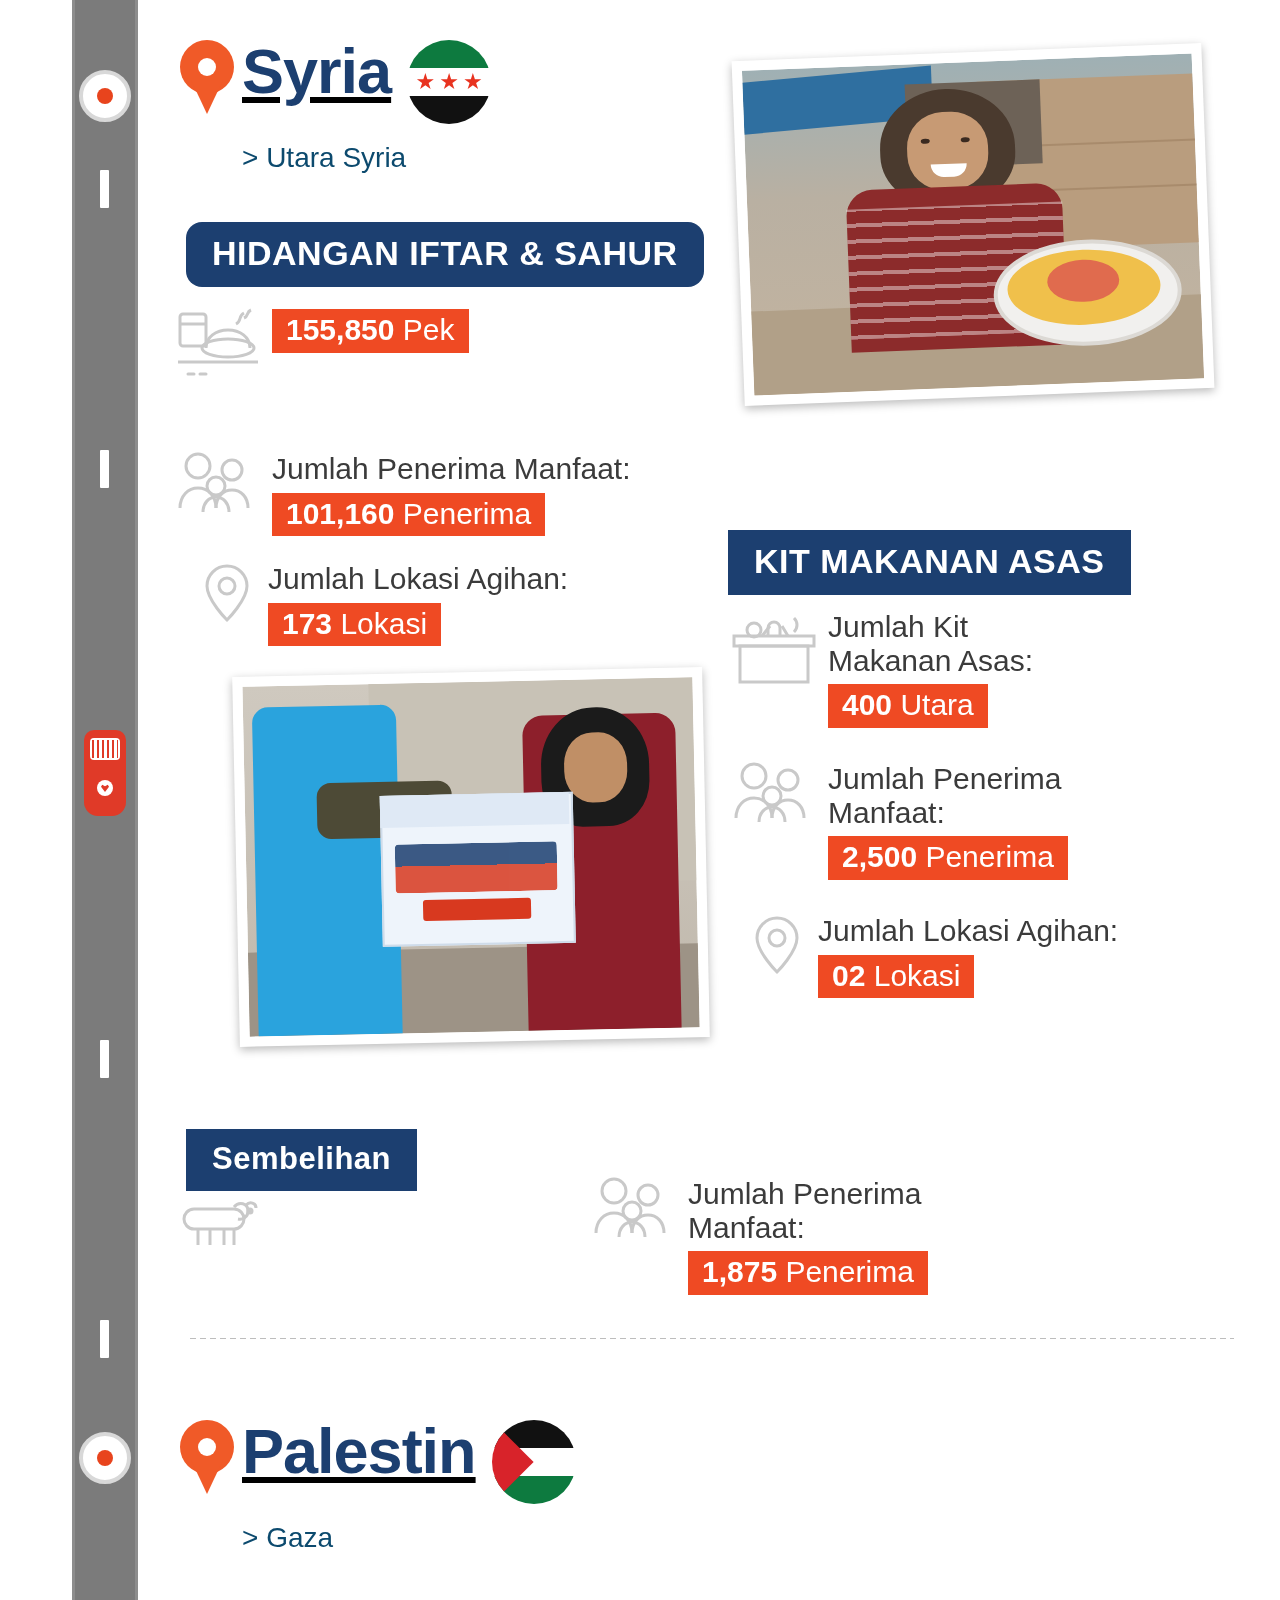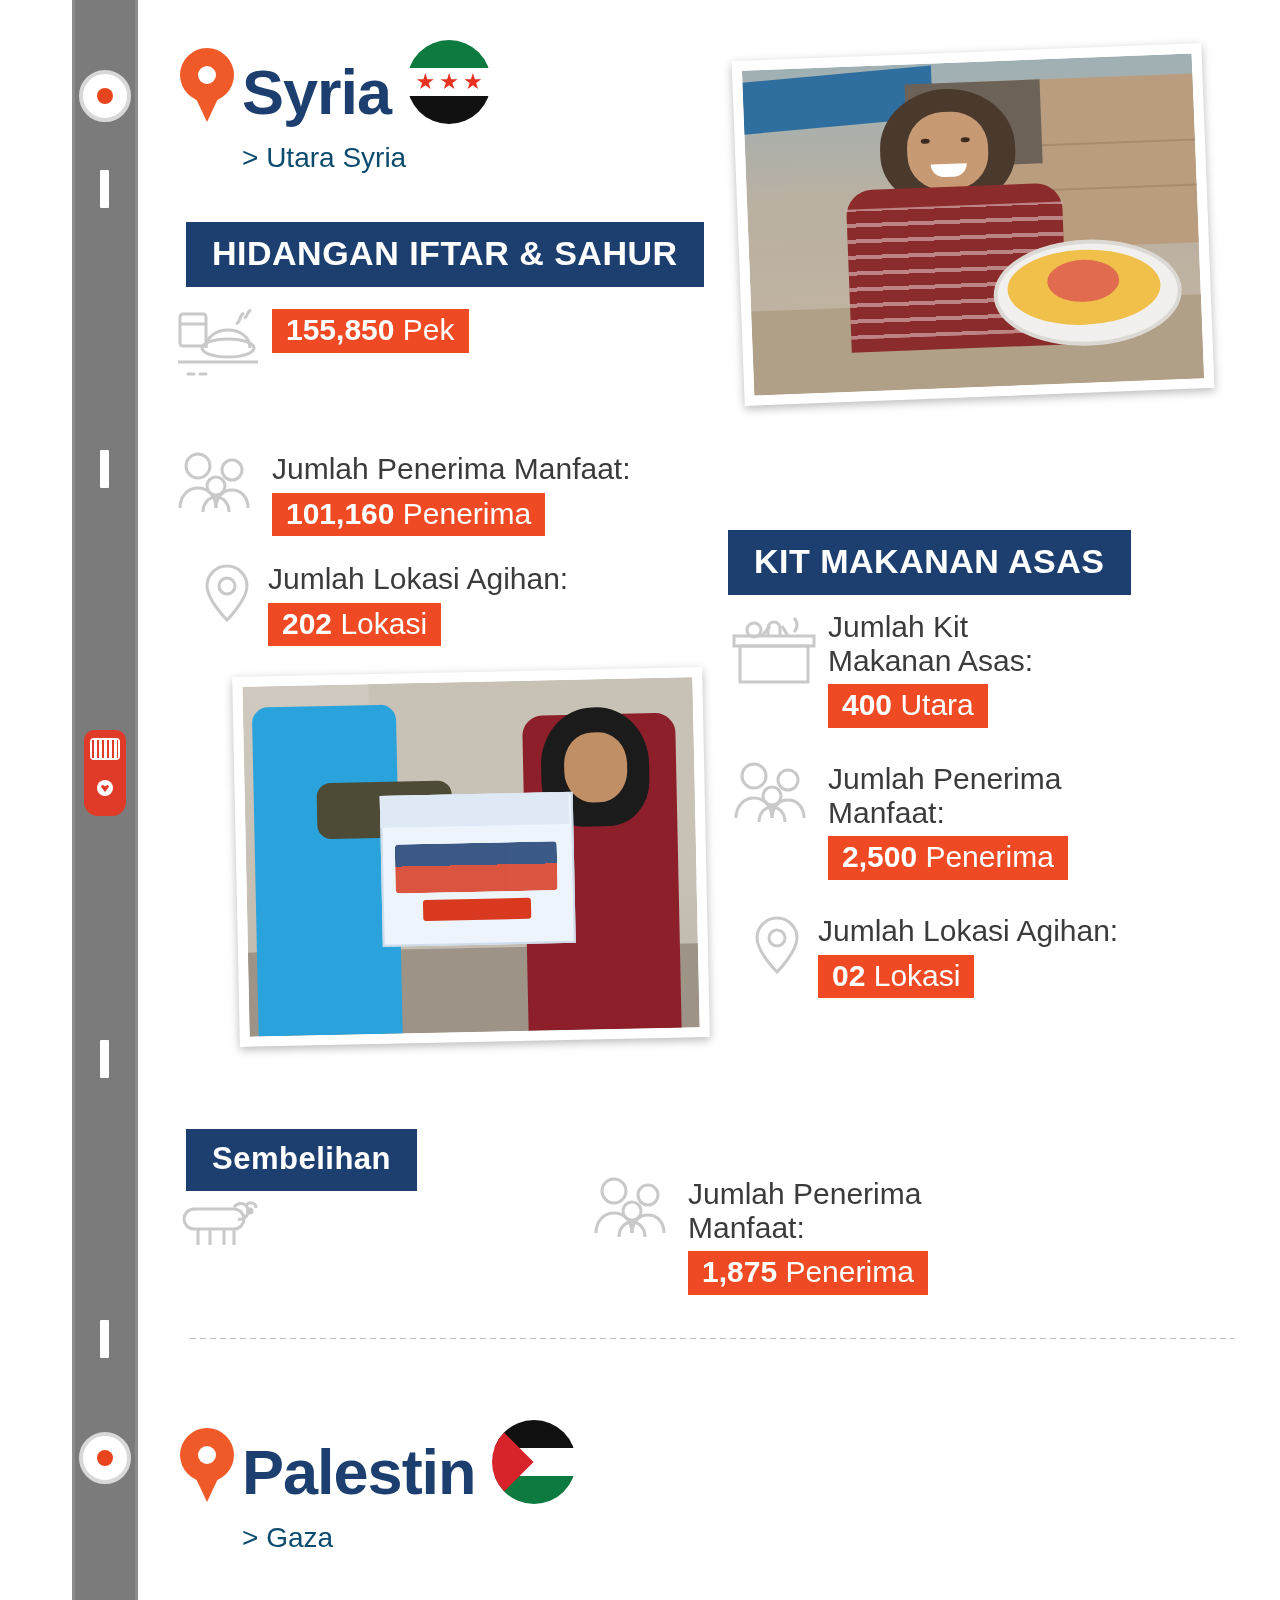--- a/index.html
+++ b/index.html
@@ -50,21 +50,21 @@
   .car .heart::after{
     content:"";position:absolute;left:4px;top:4px;width:8px;height:8px;
     background:#e03a28;
     clip-path:polygon(50% 100%,0 35%,15% 10%,50% 28%,85% 10%,100% 35%);
   }
 
   
   .content{position:absolute;left:138px;top:0;width:1142px;height:1600px;}
 
   
-  .country{position:absolute;display:flex;align-items:flex-end;}
+  .country{position:absolute;display:flex;align-items:flex-start;text-decoration:underline;}
   .pin{
     width:54px;height:76px;position:relative;flex:0 0 auto;margin-right:8px;
   }
   .pin .head{
     position:absolute;left:0;top:0;width:54px;height:54px;border-radius:50%;
     background:#f05a28;
   }
   .pin .tail{
     position:absolute;left:11px;top:40px;width:32px;height:34px;background:#f05a28;
     clip-path:polygon(0 0,100% 0,50% 100%);
@@ -229,21 +229,21 @@
       <div class="eye" style="left:48%;top:23%"></div>
       <div class="smile"></div>
       <div class="coat"></div>
       <div class="pattern"></div>
       <div class="plate"></div>
       <div class="rice"></div>
       <div class="meat"></div>
     </div>
   </div>
 
-  <div class="bar" style="left:48px;top:222px;">HIDANGAN IFTAR &amp; SAHUR</div>
+  <div class="bar" style="left:48px;top:222px;border-radius:16px;">HIDANGAN IFTAR &amp; SAHUR</div>
 
   <div class="stat" style="left:34px;top:300px;width:520px;">
     <div class="ico">
       <svg viewBox="0 0 92 86" width="92" height="86" fill="none" stroke="#c9c9c9" stroke-width="3">
         <rect x="8" y="14" width="26" height="32" rx="3"></rect>
         <path d="M8 24h26"></path>
         <ellipse cx="56" cy="48" rx="26" ry="9"></ellipse>
         <path d="M34 48c0-11 10-18 22-18s22 7 22 18"></path>
         <path d="M64 24c6-3 2-8 8-11M72 18c5-2 2-6 7-8"></path>
         <path d="M6 62h80"></path>
@@ -281,21 +281,21 @@
   <div class="stat" style="left:60px;top:560px;width:560px;">
     <div class="ico" style="width:58px;height:74px;margin-right:12px;">
       <svg viewBox="0 0 58 74" width="58" height="74" fill="none" stroke="#c9c9c9" stroke-width="3">
         <path d="M29 6c-11 0-20 9-20 20 0 14 20 34 20 34s20-20 20-34c0-11-9-20-20-20z"></path>
         <circle cx="29" cy="26" r="8"></circle>
       </svg>
     </div>
     <div class="txtwrap">
       <div class="label">Jumlah Lokasi Agihan:</div>
       <div class="chip">
-        <b>202</b>
+        <b>173</b>
         <span>Lokasi</span>
       </div>
     </div>
   </div>
 
   <div class="photo ph2" style="left:98px;top:672px;width:470px;height:370px;transform:rotate(-1.2deg);">
     <div class="inner">
       <div class="bg"></div>
       <div class="bgwall"></div>
       <div class="floor"></div>

